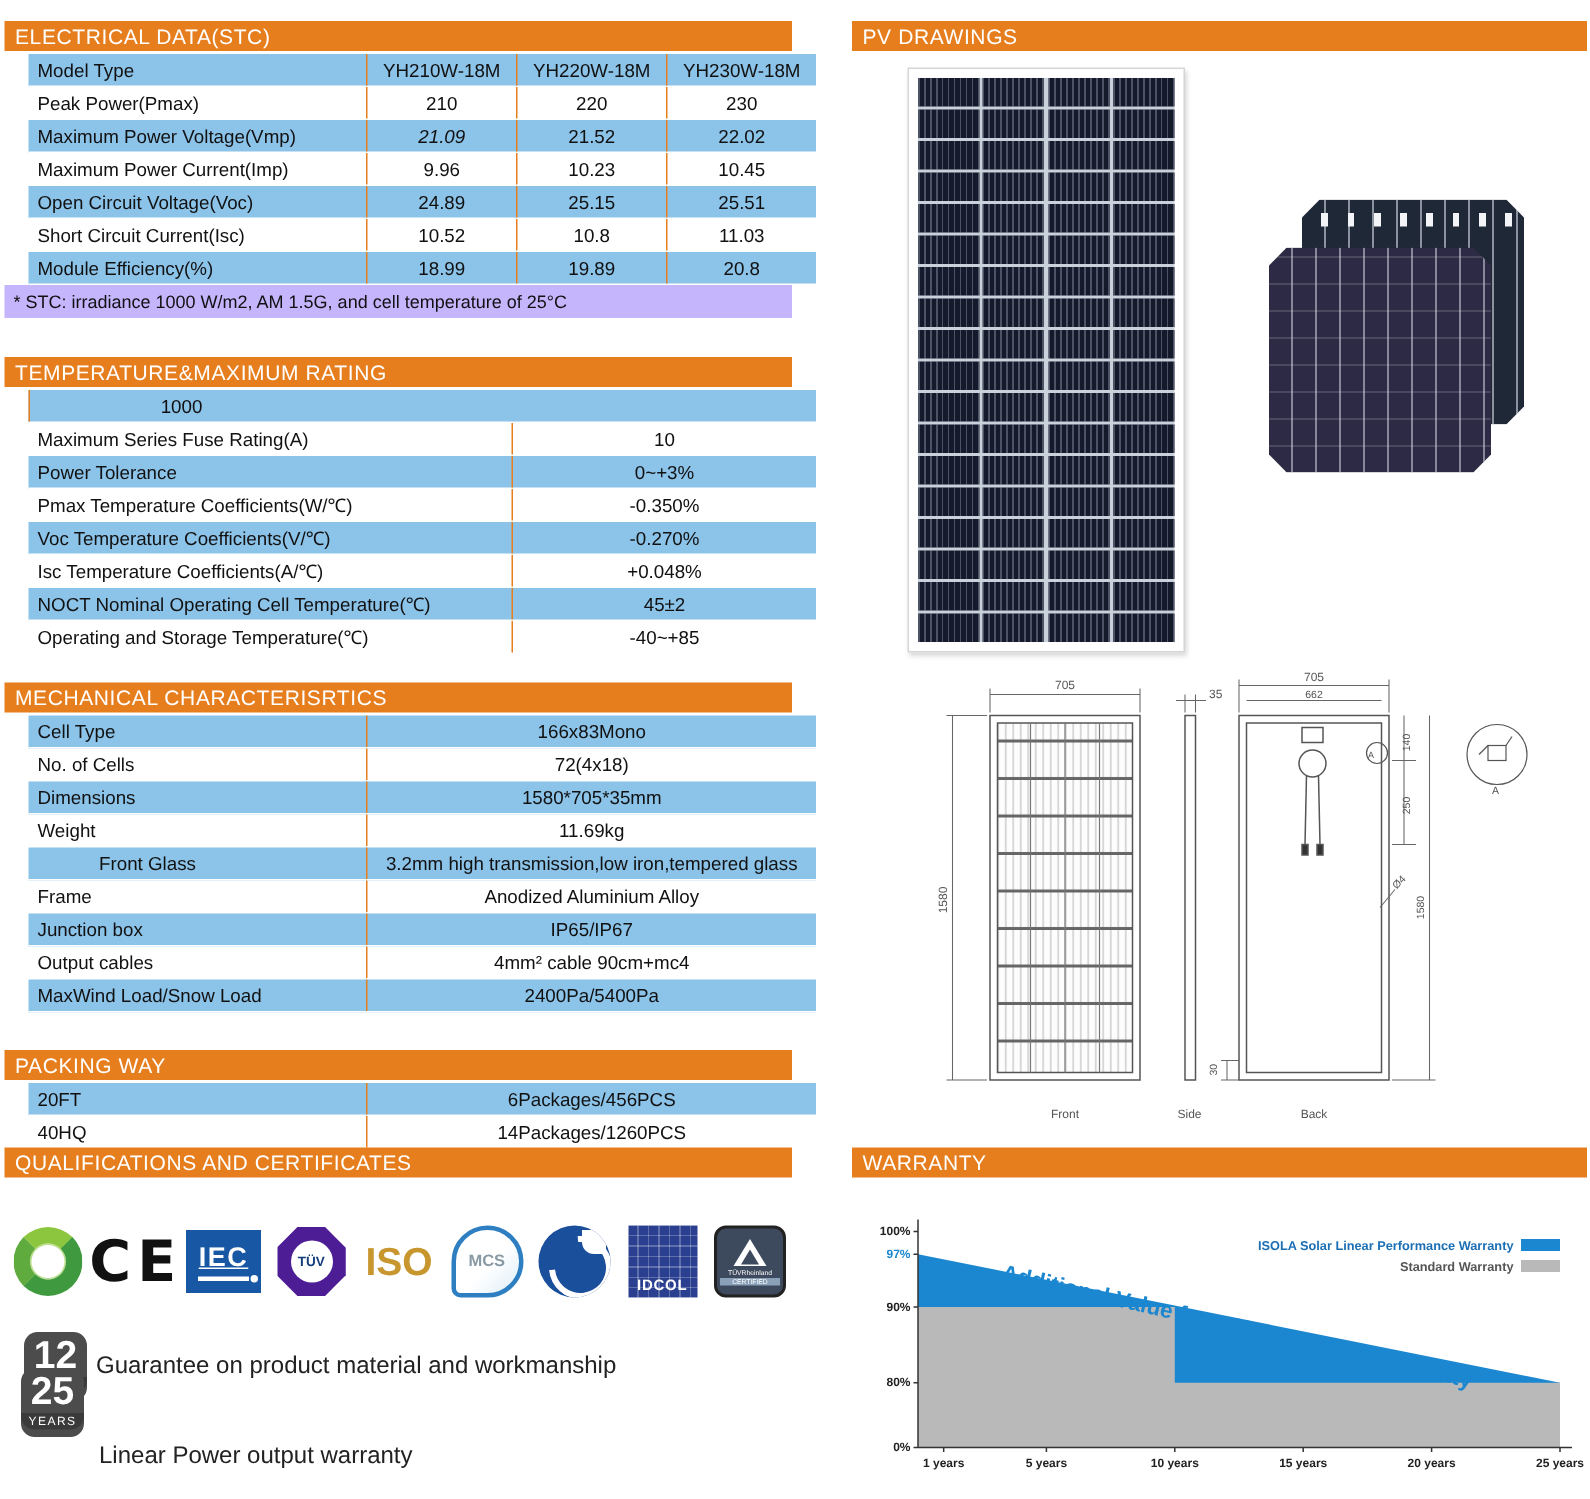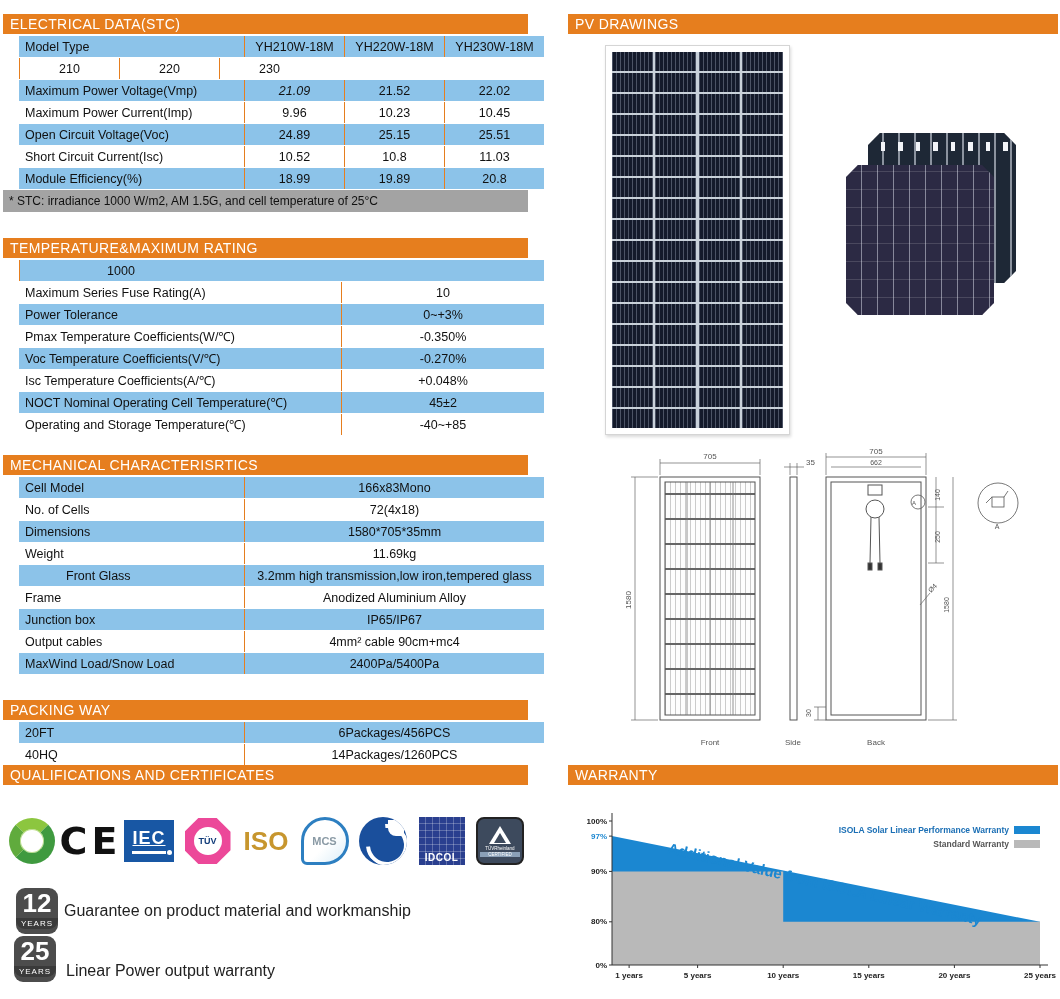--- a/index.html
+++ b/index.html
@@ -3,32 +3,32 @@
 <meta charset="utf-8">
 <style>
   * { margin:0; padding:0; box-sizing:border-box; }
   html,body { width:1060px; height:999px; background:#fff; font-family:"Liberation Sans",sans-serif; color:#111; }
   .sec-h { position:absolute; height:20px; background:#e67e1e; color:#fff; font-size:14px; line-height:20px; padding-left:7px; letter-spacing:.4px; }
   .tbl { position:absolute; left:19px; width:525px; }
   .trow { display:flex; height:22px; align-items:stretch; font-size:12.5px; border-bottom:1px solid #fff; }
   .trow.blue { background:#8cc3e9; }
   .clabel { display:flex; align-items:center; padding-left:6px; }
   .cval { display:flex; align-items:center; justify-content:center; border-left:1px solid #e67e1e; }
-  .foot { background:#a3a3a3; height:22px; display:flex; align-items:center; padding-left:6px; font-size:12px; }
+  .foot { background:#c4b5fd; height:22px; display:flex; align-items:center; padding-left:6px; font-size:12px; }
   
   .icon-row { position:absolute; left:6px; top:812px; width:520px; display:flex; justify-content:space-between; align-items:center; }
   .cicon { width:52px; height:58px; display:flex; align-items:center; justify-content:center; position:relative; }
   .ring { width:46px; height:46px; border-radius:50%; border:11px solid #3f9a3f; background:#fff;
           box-shadow:inset 0 0 0 1px #bde08e; border-top-color:#8cc63f; border-left-color:#60ab3d; }
   .ce { font-family:"DejaVu Sans",sans-serif; font-size:38px; font-weight:bold; letter-spacing:4px; color:#111; }
   .iec { width:50px; height:42px; background:#1857a4; color:#fff; display:flex; flex-direction:column; align-items:center; justify-content:center; }
   .iec b { font-size:18px; letter-spacing:1px; text-decoration:underline; }
   .iec i { width:34px; height:3px; background:#fff; margin-top:2px; position:relative; font-style:normal; }
   .iec i:after { content:""; position:absolute; right:-6px; top:-1px; width:5px; height:5px; border-radius:50%; background:#fff; }
-  .tuv-oct { width:46px; height:46px; background:#ec4899; clip-path:polygon(30% 0,70% 0,100% 30%,100% 70%,70% 100%,30% 100%,0 70%,0 30%); display:flex; align-items:center; justify-content:center; }
+  .tuv-oct { width:46px; height:46px; background:#4c1d95; clip-path:polygon(30% 0,70% 0,100% 30%,100% 70%,70% 100%,30% 100%,0 70%,0 30%); display:flex; align-items:center; justify-content:center; }
   .tuv-oct span { width:28px; height:28px; border-radius:50%; background:#fff; color:#123c7a; font-size:9px; font-weight:bold; display:flex; align-items:center; justify-content:center; }
   .iso { position:relative; font-size:26px; font-weight:bold; color:#c7962e; }
   .iso:before { content:""; position:absolute; left:-2px; top:-10px; width:52px; height:44px; border:2px solid #7fbfe4; border-radius:50%; background:
      repeating-linear-gradient(0deg,transparent 0 7px,rgba(127,191,228,.7) 7px 8px); z-index:-1; }
   .mcs { width:48px; height:48px; border:3px solid #2d7fc1; border-radius:50% 50% 50% 6px; transform:rotate(0deg); display:flex; align-items:center; justify-content:center; color:#8a9aa5; font-size:11px; font-weight:bold; background:linear-gradient(135deg,#fff 55%,#dceef8); }
   .tuvnord { width:48px; height:48px; border-radius:50%; background:#1a4f9c; position:relative; overflow:hidden; }
   .tuvnord:before { content:""; position:absolute; left:7px; top:7px; width:34px; height:34px; border-radius:50%; border:4px solid #fff; border-left-color:transparent; transform:rotate(40deg); }
   .tuvnord:after { content:""; position:absolute; right:3px; top:3px; width:16px; height:16px; background:#fff; border-radius:0 50% 0 50%; }
   .idcol { width:46px; height:48px; background:#2a3f8f; color:#fff; display:flex; align-items:flex-end; justify-content:center; font-size:10px; font-weight:bold; background-image:
      repeating-linear-gradient(0deg,transparent 0 6px,rgba(255,255,255,.25) 6px 7px),
@@ -67,20 +67,21 @@
 
 <div class="sec-h" style="left:3px; top:14px; width:525px;">ELECTRICAL DATA(STC)</div>
 <div class="tbl" style="top:36px;" id="tbl-electrical">
     <div class="trow blue">
       <div class="clabel" style="width: 225px;">Model Type</div>
       <div class="cval" style="width: 100px;">YH210W-18M</div>
       <div class="cval" style="width: 100px;">YH220W-18M</div>
       <div class="cval" style="width: 100px;">YH230W-18M</div>
     </div>
     <div class="trow">
+      <div class="clabel" style="width: 225px;">Peak Power(Pmax)</div>
       <div class="cval" style="width: 100px;">210</div>
       <div class="cval" style="width: 100px;">220</div>
       <div class="cval" style="width: 100px;">230</div>
     </div>
     <div class="trow blue">
       <div class="clabel" style="width: 225px;">Maximum Power Voltage(Vmp)</div>
       <div class="cval" style="width: 100px; font-style: italic;">21.09</div>
       <div class="cval" style="width: 100px;">21.52</div>
       <div class="cval" style="width: 100px;">22.02</div>
     </div>
@@ -142,21 +143,21 @@
     </div>
     <div class="trow">
       <div class="clabel" style="width: 322px;">Operating and Storage Temperature(℃)</div>
       <div class="cval" style="width: 203px;">-40~+85</div>
     </div>
   </div>
 
 <div class="sec-h" style="left:3px; top:455px; width:525px;">MECHANICAL  CHARACTERISRTICS</div>
 <div class="tbl" style="top:477px;" id="tbl-mechanical">
     <div class="trow blue">
-      <div class="clabel" style="width: 225px;">Cell Model</div>
+      <div class="clabel" style="width: 225px;">Cell Type</div>
       <div class="cval" style="width: 300px;">166x83Mono</div>
     </div>
     <div class="trow">
       <div class="clabel" style="width: 225px;">No. of Cells</div>
       <div class="cval" style="width: 300px;">72(4x18)</div>
     </div>
     <div class="trow blue">
       <div class="clabel" style="width: 225px;">Dimensions</div>
       <div class="cval" style="width: 300px;">1580*705*35mm</div>
     </div>
@@ -238,21 +239,21 @@
       </span>
   </span>
 </div>
 
 <div class="badge" style="left:16px; top:888px;">
   <div class="num">12</div>
   <div class="unit">YEARS</div>
 </div>
 <div class="badge-text" style="left:64px; top:902px;">Guarantee on product material and workmanship</div>
 
-<div class="badge" style="left:14px; top:936px;">
+<div class="badge" style="left:14px; top:912px;">
   <div class="num">25</div>
   <div class="unit">YEARS</div>
 </div>
 <div class="badge-text" style="left:66px; top:962px;text-align:right;">Linear Power output warranty</div>
 
 <div class="sec-h" style="left:568px; top:14px; width:490px;">PV DRAWINGS</div>
 
 <div id="panel-photo">
   <div id="panel-grid">
       <div class="cell"></div>

